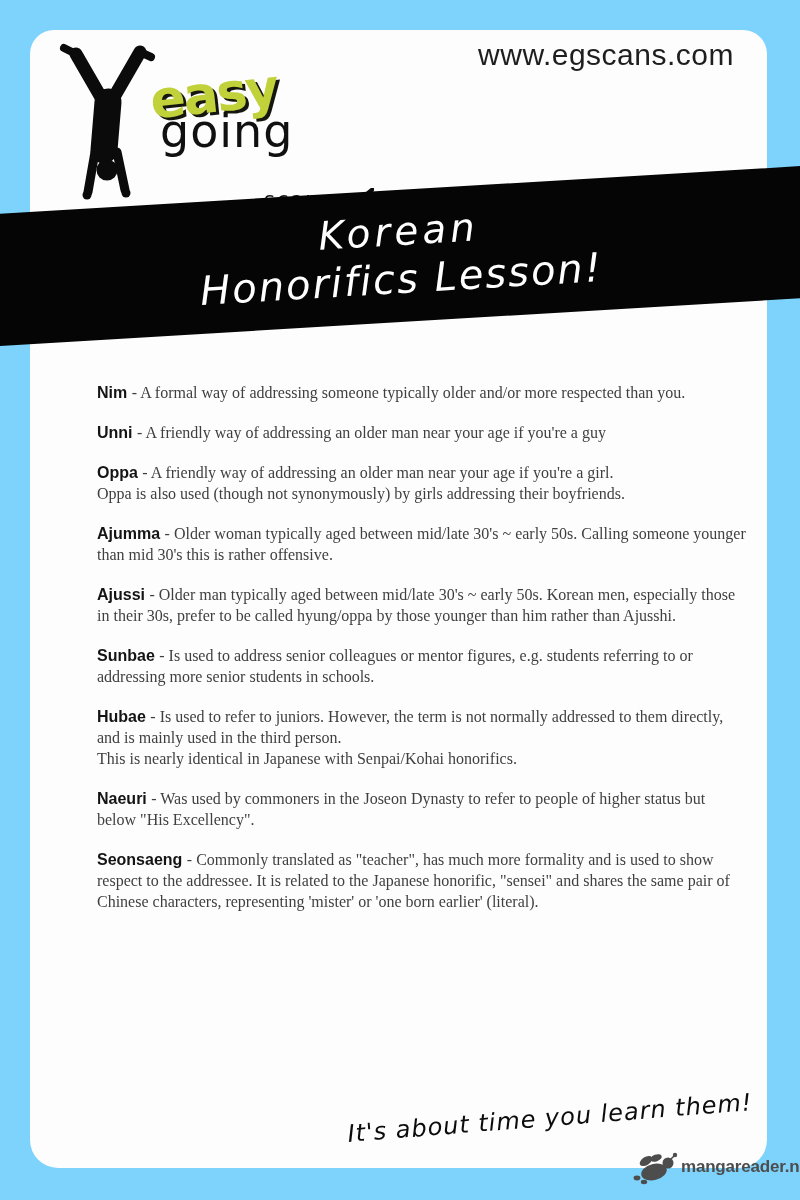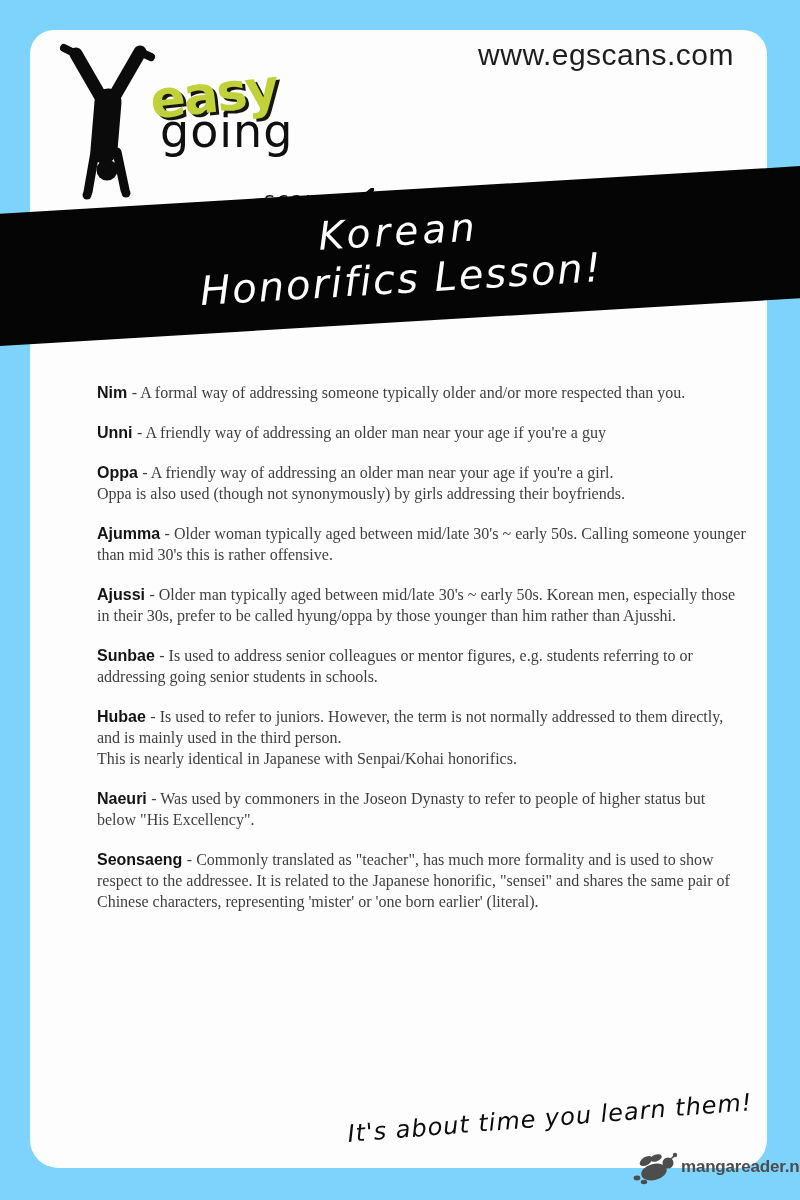--- a/index.html
+++ b/index.html
@@ -84,21 +84,21 @@
       </svg>
     </div>
 
     <div class="entries">
       <p class="entry"><b class="term">Nim</b> <span class="def">- A formal way of addressing someone typically older and/or more respected than you.</span></p>
       <p class="entry"><b class="term">Unni</b> <span class="def">- A friendly way of addressing an older man near your age if you're a guy</span></p>
       <p class="entry"><b class="term">Oppa</b> <span class="def">- A friendly way of addressing an older man near your age if you're a girl.
 Oppa is also used (though not synonymously) by girls addressing their boyfriends.</span></p>
       <p class="entry"><b class="term">Ajumma</b> <span class="def">- Older woman typically aged between mid/late 30's ~ early 50s. Calling someone younger than mid 30's this is rather offensive.</span></p>
       <p class="entry"><b class="term">Ajussi</b> <span class="def">- Older man typically aged between mid/late 30's ~ early 50s. Korean men, especially those in their 30s, prefer to be called hyung/oppa by those younger than him rather than Ajusshi.</span></p>
-      <p class="entry"><b class="term">Sunbae</b> <span class="def">- Is used to address senior colleagues or mentor figures, e.g. students referring to or addressing going senior students in schools.</span></p>
+      <p class="entry"><b class="term">Sunbae</b> <span class="def">- Is used to address senior colleagues or mentor figures, e.g. students referring to or addressing more senior students in schools.</span></p>
       <p class="entry"><b class="term">Hubae</b> <span class="def">- Is used to refer to juniors. However, the term is not normally addressed to them directly, and is mainly used in the third person.
 This is nearly identical in Japanese with Senpai/Kohai honorifics.</span></p>
       <p class="entry"><b class="term">Naeuri</b> <span class="def">- Was used by commoners in the Joseon Dynasty to refer to people of higher status but below "His Excellency".</span></p>
       <p class="entry"><b class="term">Seonsaeng</b> <span class="def">- Commonly translated as "teacher", has much more formality and is used to show respect to the addressee. It is related to the Japanese honorific, "sensei" and shares the same pair of Chinese characters, representing 'mister' or 'one born earlier' (literal).</span></p>
     </div>
 
     <div class="tagline">It's about time you learn them!</div>
   </div>
 
   <div class="band">

